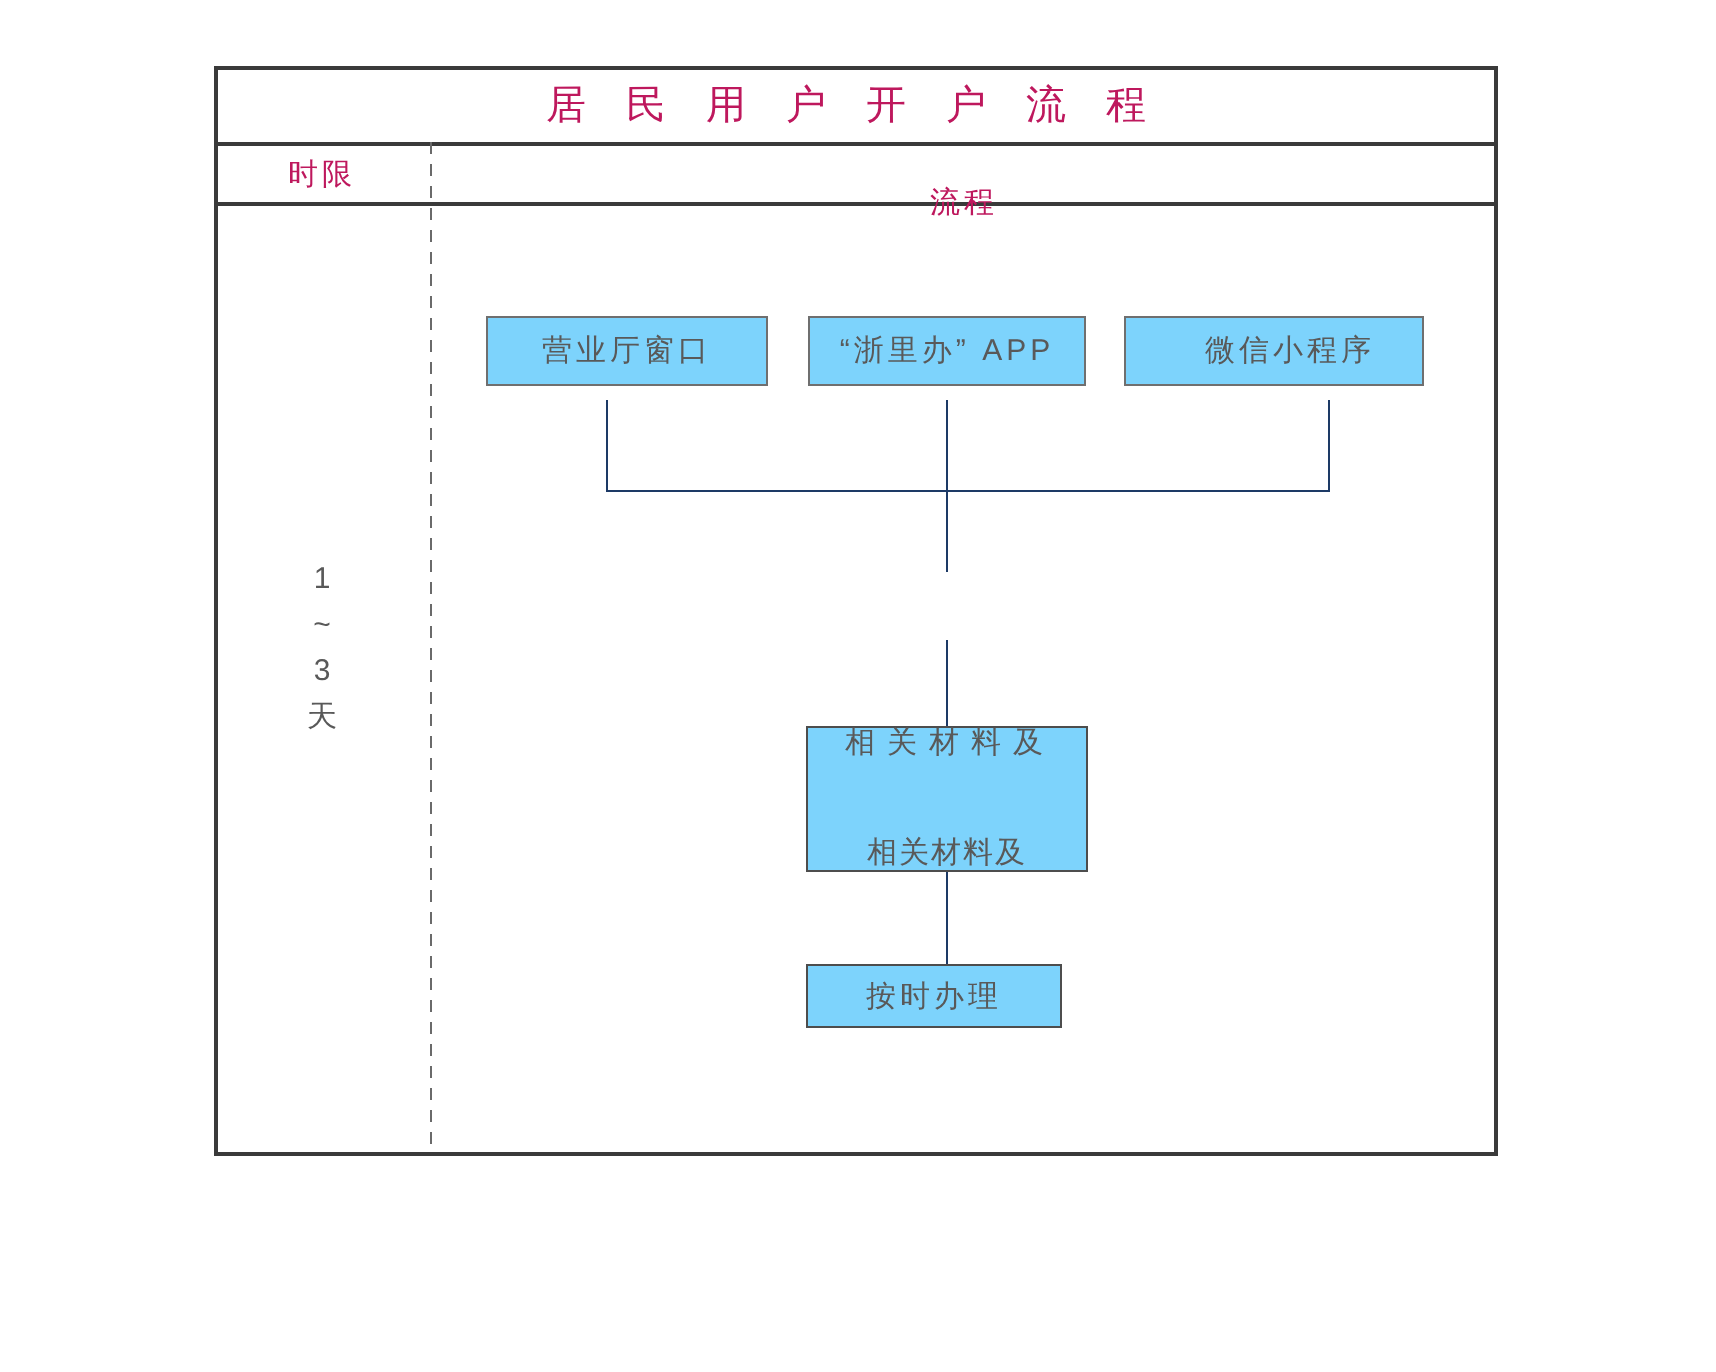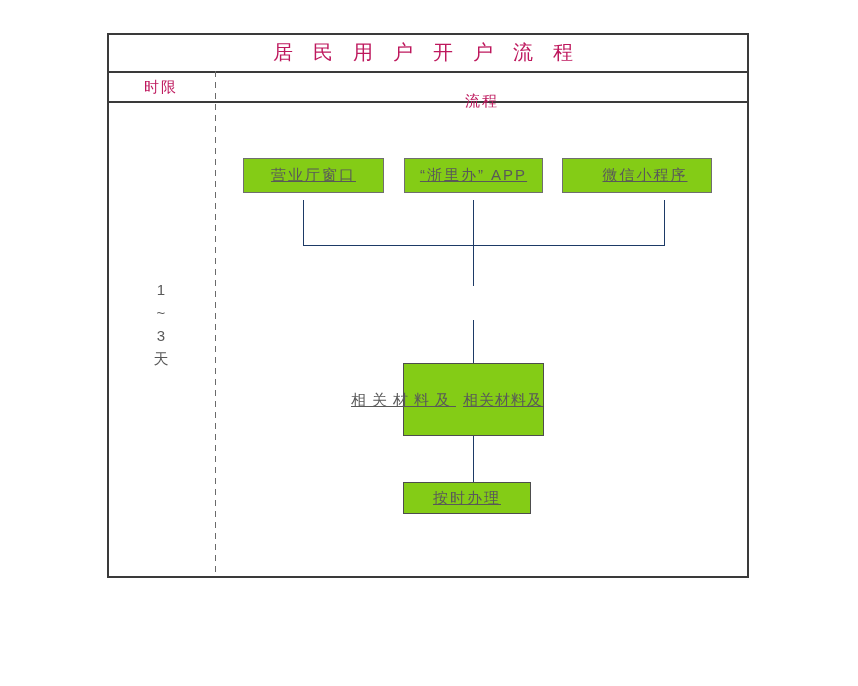--- a/index.html
+++ b/index.html
@@ -83,42 +83,41 @@
     display: flex;
     flex-direction: column;
     align-items: center;
     color: #595959;
     font-size: 15px;
     line-height: 23px;
     letter-spacing: 0;
   }
   .flow-box {
     position: absolute;
-    background: #84cc16;
+    background: #7dd3fc;
     box-sizing: border-box;
     display: flex;
     align-items: center;
     justify-content: center;
     color: #595959;
     font-size: 15px;
     letter-spacing: 2px;
     white-space: nowrap;
     z-index: 2;
-    text-decoration: underline;
   }
   .channel-box { border: 1.5px solid #6f6f6f; }
   .step-box    { border: 1.5px solid #4d4d4d; }
   .box-channel-0 { left: 243px; top: 158px; width: 141px; height: 35px; }
   .box-channel-1 { left: 404px; top: 158px; width: 139px; height: 35px; }
   .box-channel-2 { left: 562px; top: 158px; width: 150px; height: 35px; padding-left: 16px; }
   .box-accept    { left: 403px; top: 286px; width: 140px; height: 34px; }
   .box-materials {
     left: 403px; top: 363px; width: 141px; height: 73px;
-    flex-direction: row;
-    justify-content: flex-end;
+    flex-direction: column;
+    justify-content: space-between;
     gap: 7px;
     line-height: 16px;
   }
   .box-materials .line1 { letter-spacing: 6px; margin-left: 3px; }
   .box-materials .line2 { letter-spacing: 1px; }
   .box-process   { left: 403px; top: 482px; width: 128px; height: 32px; }
   .connector {
     position: absolute;
     background: #1d3a66;
     z-index: 1;

